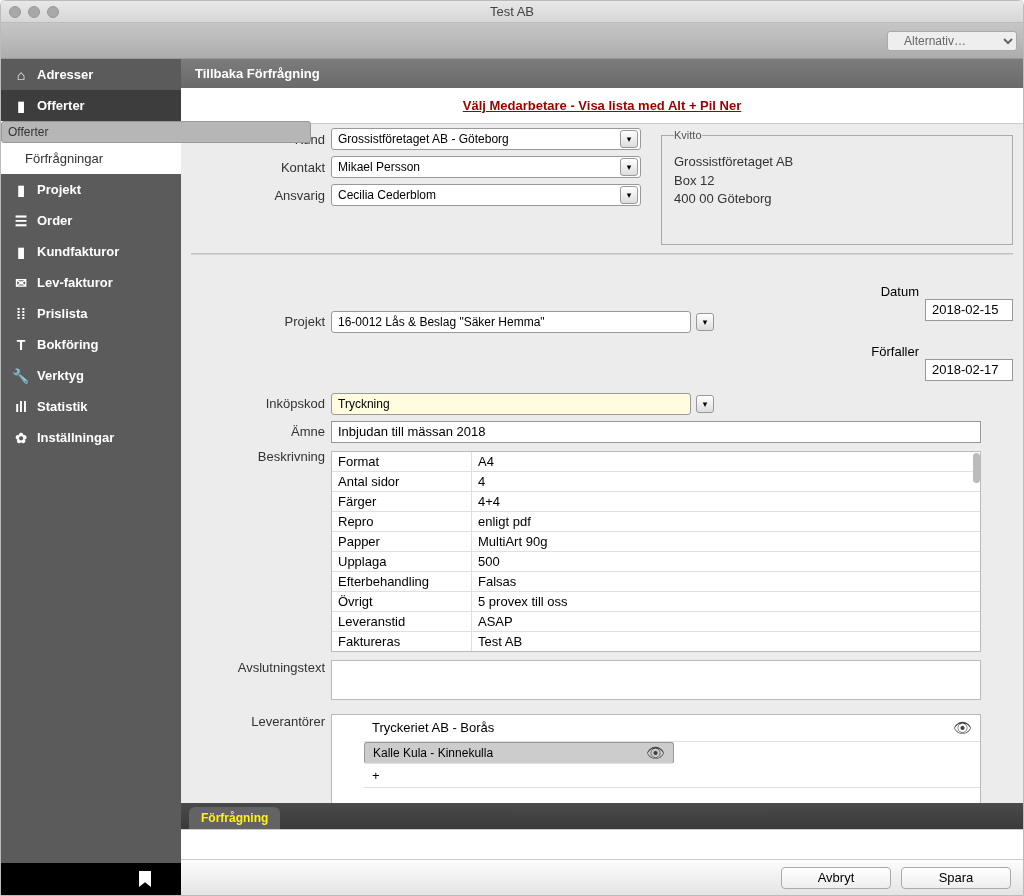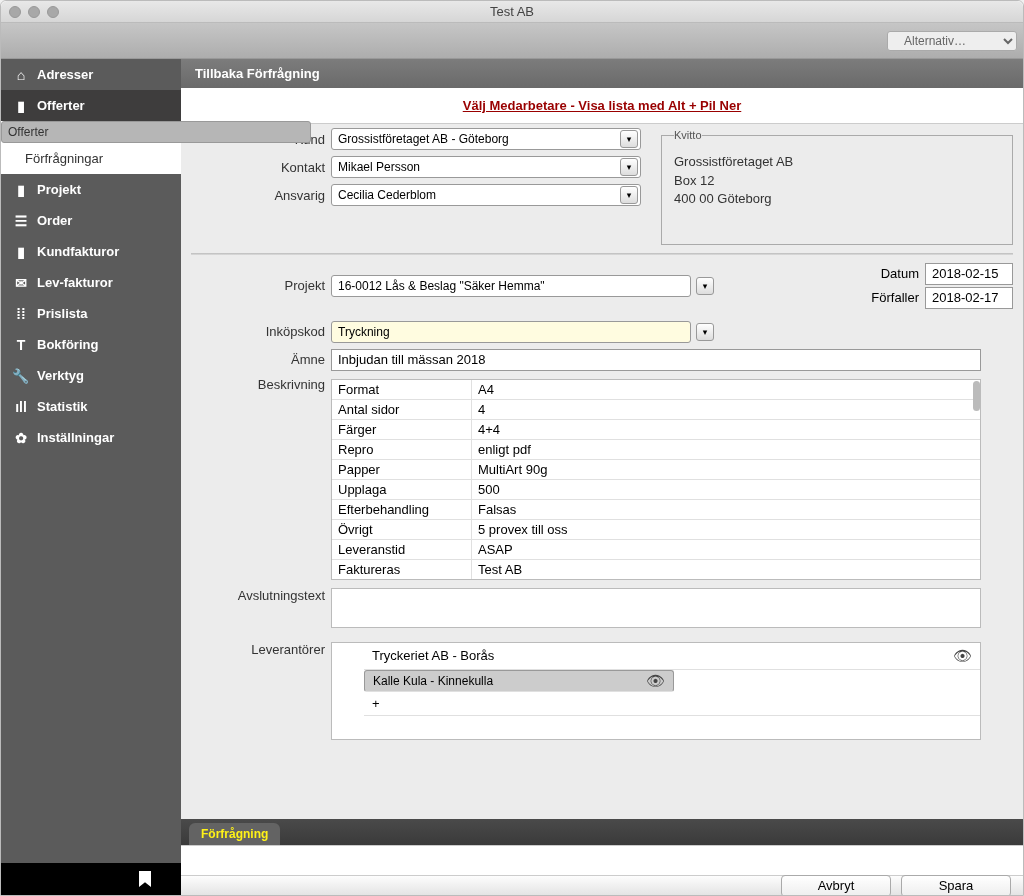--- a/index.html
+++ b/index.html
@@ -36,37 +36,37 @@
 .kvitto { border: 1px solid #aaa; flex: 1; margin-left: 10px; position: relative; padding: 10px 12px 36px 12px; font-size: 13px; color: #333; line-height: 1.4; }
 .kvitto legend { font-size: 11px; color: #555; }
 .divider { height: 2px; background: linear-gradient(#bbb,#ddd); margin: 8px 0; }
 .proj-row { display: flex; align-items: center; justify-content: space-between; }
 .proj-left { display: flex; align-items: center; }
 .proj-sel { font-size: 12px; height: 22px; border: 1px solid #999; border-radius: 3px; background: #fff; padding: 0 6px; width: 360px; display: flex; align-items: center; justify-content: space-between; padding-right:20px; position: relative;}
 .proj-sel .chev { position:absolute; right:-24px; top:1px;}
 .date-group { display: flex; flex-direction: column; gap: 2px; }
 .date-row { display: flex; align-items: center; justify-content: flex-end; gap: 6px; }
 .date-row label { font-size: 13px; }
-.date-box { width: 88px; height: 22px; border: 1px solid #999; background: #fff; font-size: 13px; display: flex; align-items: center; padding: 0 6px; }
+.date-box { width: 88px; height: 22px; border: 1px solid #999; background: #fff; font-size: 13px; display: flex; align-items: center; padding: 0 6px; margin-top: 36px; }
 .tbl { margin-top: 2px; border: 1px solid #bbb; background: #fff; font-size: 13px; position: relative; }
 .tbl-scroll { position: absolute; right: 0; top: 1px; width: 7px; height: 30px; background: #bbb; border-radius: 4px; }
 .tbl-row { display: flex; border-bottom: 1px solid #e0e0e0; }
 .tbl-row:last-child { border-bottom: none; }
 .tbl-cell-a { width: 140px; padding: 2px 6px; border-right: 1px solid #e0e0e0; }
 .tbl-cell-b { flex: 1; padding: 2px 6px; }
 .avslut { height: 40px; border: 1px solid #bbb; background: #fff; }
 .lev-list { border: 1px solid #bbb; background: #fff; font-size: 13px; }
 .lev-row { display: flex; align-items: center; justify-content: space-between; padding: 4px 8px; border-bottom: 1px solid #e0e0e0; margin-left: 32px; }
 .lev-row.sel { background: #ccc; }
 .lev-row:last-child { border-bottom: none; }
 .eye { font-size: 15px; color: #444; }
 .tab-row { display: flex; align-items: flex-end; height: 26px; background: linear-gradient(#4a4a4a,#3a3a3a); padding-left: 8px;}
 .tab { background: #636363; color: #fff217; font-weight: bold; font-size: 12px; padding: 4px 12px; border-radius: 6px 6px 0 0; text-align: right;}
 .blank { background: #fff; height: 30px; border-top: 1px solid #ccc;}
-.footer { height: 20px; background: linear-gradient(#fdfdfd, #e4e4e4); display: flex; align-items: center; justify-content: flex-end; padding: 0 12px; gap: 10px; border-top: 1px solid #ccc; }
+.footer { height: 36px; background: linear-gradient(#fdfdfd, #e4e4e4); display: flex; align-items: center; justify-content: flex-end; padding: 0 12px; gap: 10px; border-top: 1px solid #ccc; }
 .btn { min-width: 110px; height: 22px; border: 1px solid #aaa; border-radius: 4px; background: linear-gradient(#fff,#eee); font-size: 13px; cursor: pointer; }
 .txt-full { width: 650px; height: 22px; border: 1px solid #999; background: #fff; font-size: 13px; padding: 2px 6px; }
 </style>
 </head>
 <body>
 
 <div class="app">
   <div class="titlebar">
     <div class="traffic">
       <div class="tl"></div>

